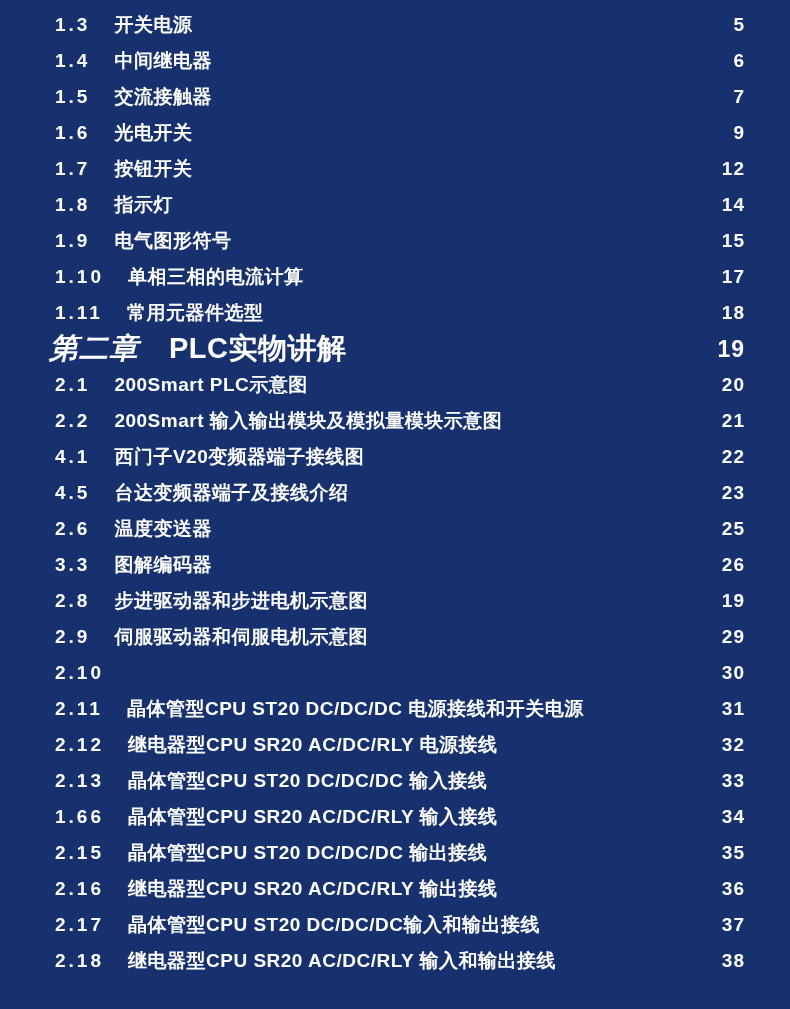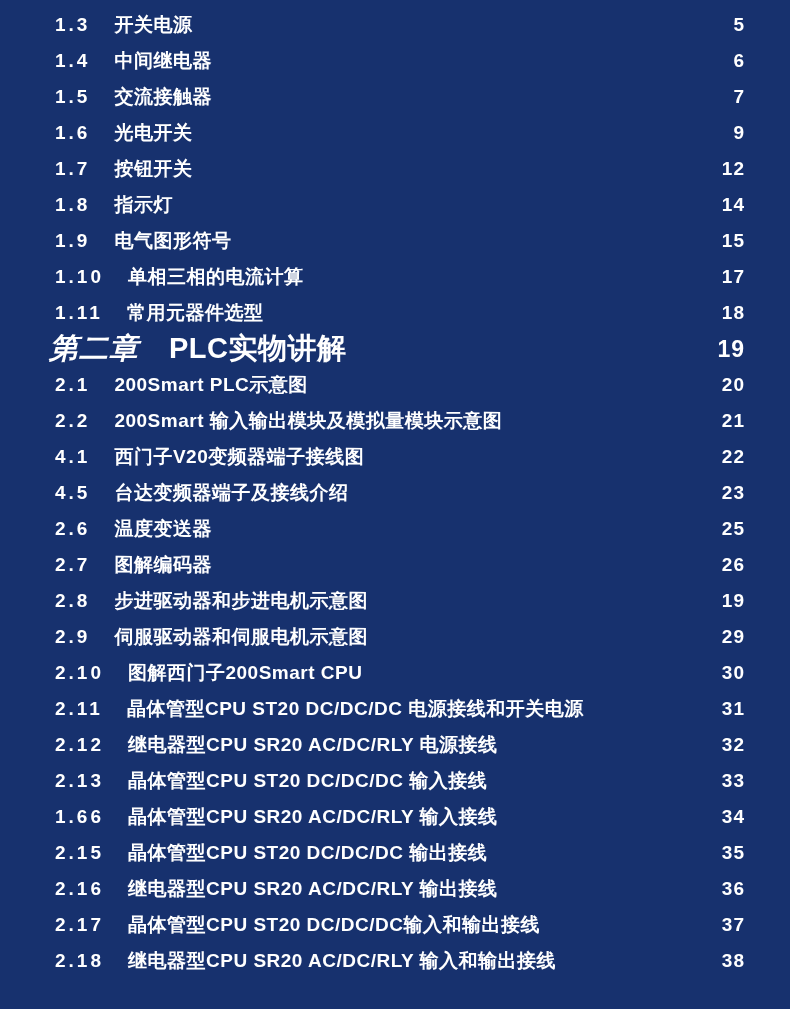--- a/index.html
+++ b/index.html
@@ -130,37 +130,36 @@
     <span class="num">4.5</span>
     <span class="title">台达变频器端子及接线介绍</span>
     <span class="page">23</span>
   </div>
     <div class="toc-row">
     <span class="num">2.6</span>
     <span class="title">温度变送器</span>
     <span class="page">25</span>
   </div>
     <div class="toc-row">
-    <span class="num">2.7</span>
+    <span class="num">3.3</span>
     <span class="title">图解编码器</span>
     <span class="page">26</span>
   </div>
     <div class="toc-row">
     <span class="num">2.8</span>
     <span class="title">步进驱动器和步进电机示意图</span>
     <span class="page">19</span>
   </div>
     <div class="toc-row">
     <span class="num">2.9</span>
     <span class="title">伺服驱动器和伺服电机示意图</span>
     <span class="page">29</span>
   </div>
     <div class="toc-row">
     <span class="num">2.10</span>
-    <span class="title">图解西门子200Smart CPU</span>
     <span class="page">30</span>
   </div>
     <div class="toc-row">
     <span class="num">2.11</span>
     <span class="title">晶体管型CPU ST20 DC/DC/DC 电源接线和开关电源</span>
     <span class="page">31</span>
   </div>
     <div class="toc-row">
     <span class="num">2.12</span>
     <span class="title">继电器型CPU SR20 AC/DC/RLY 电源接线</span>

